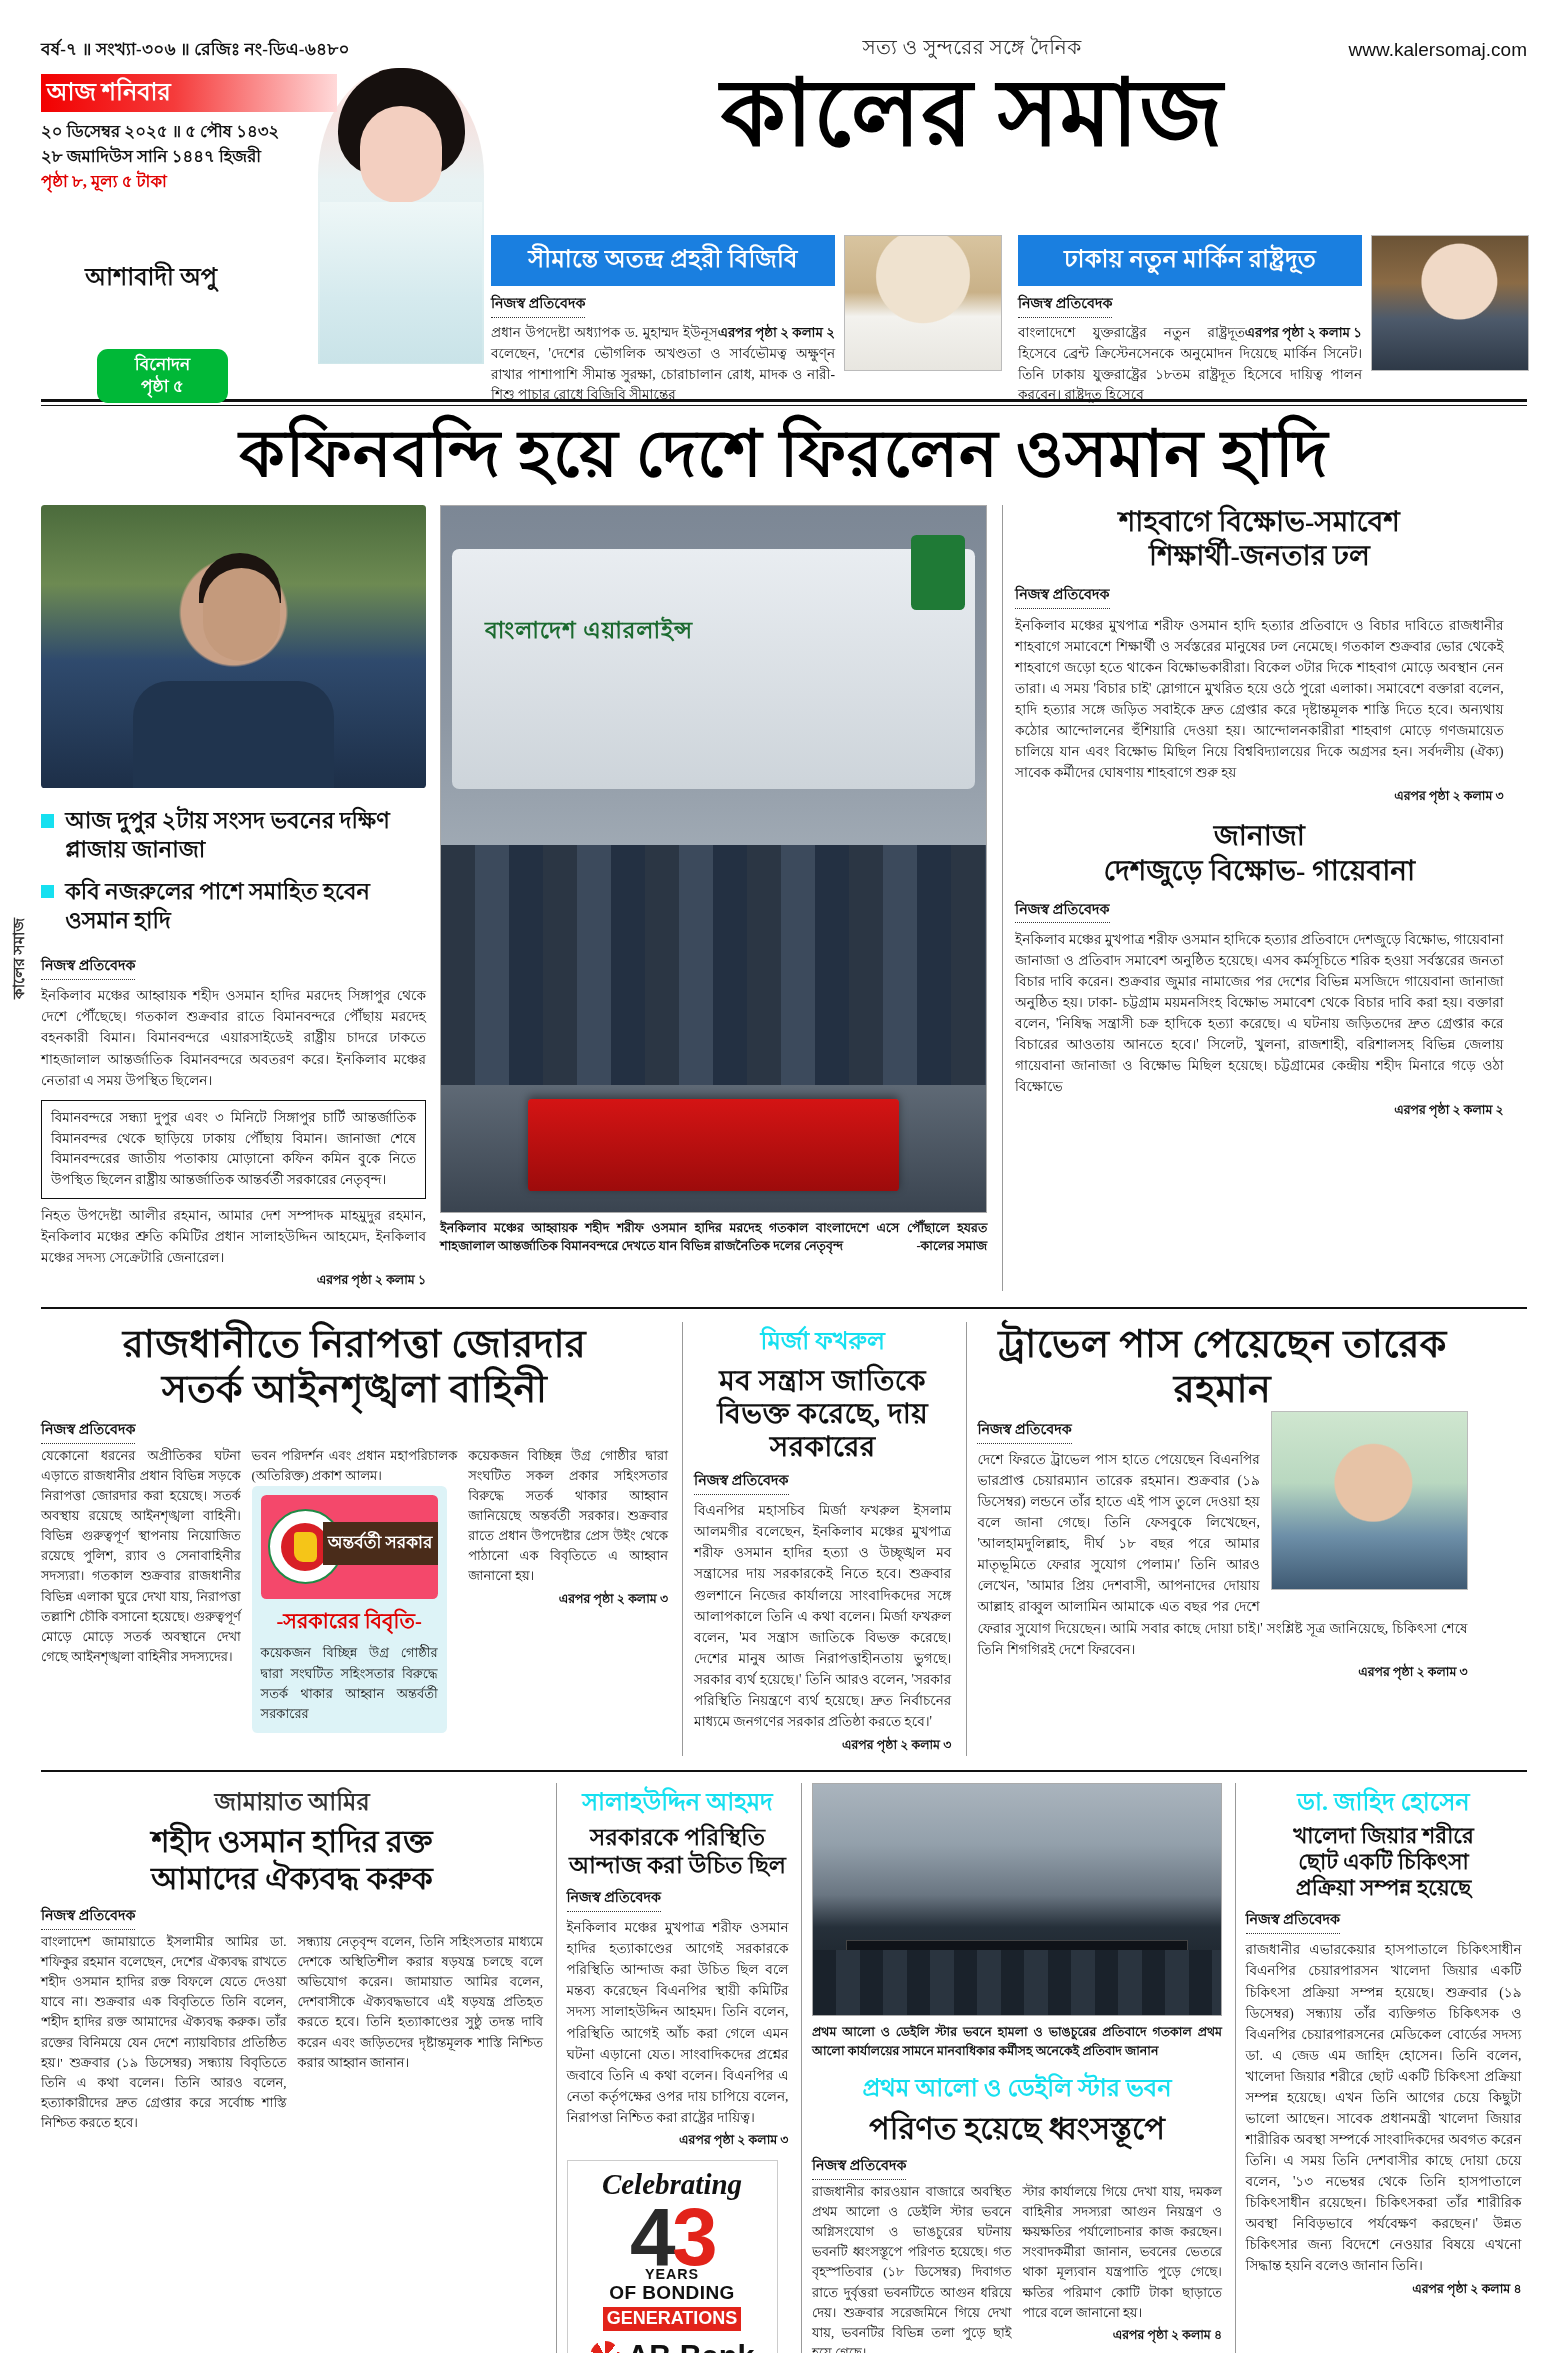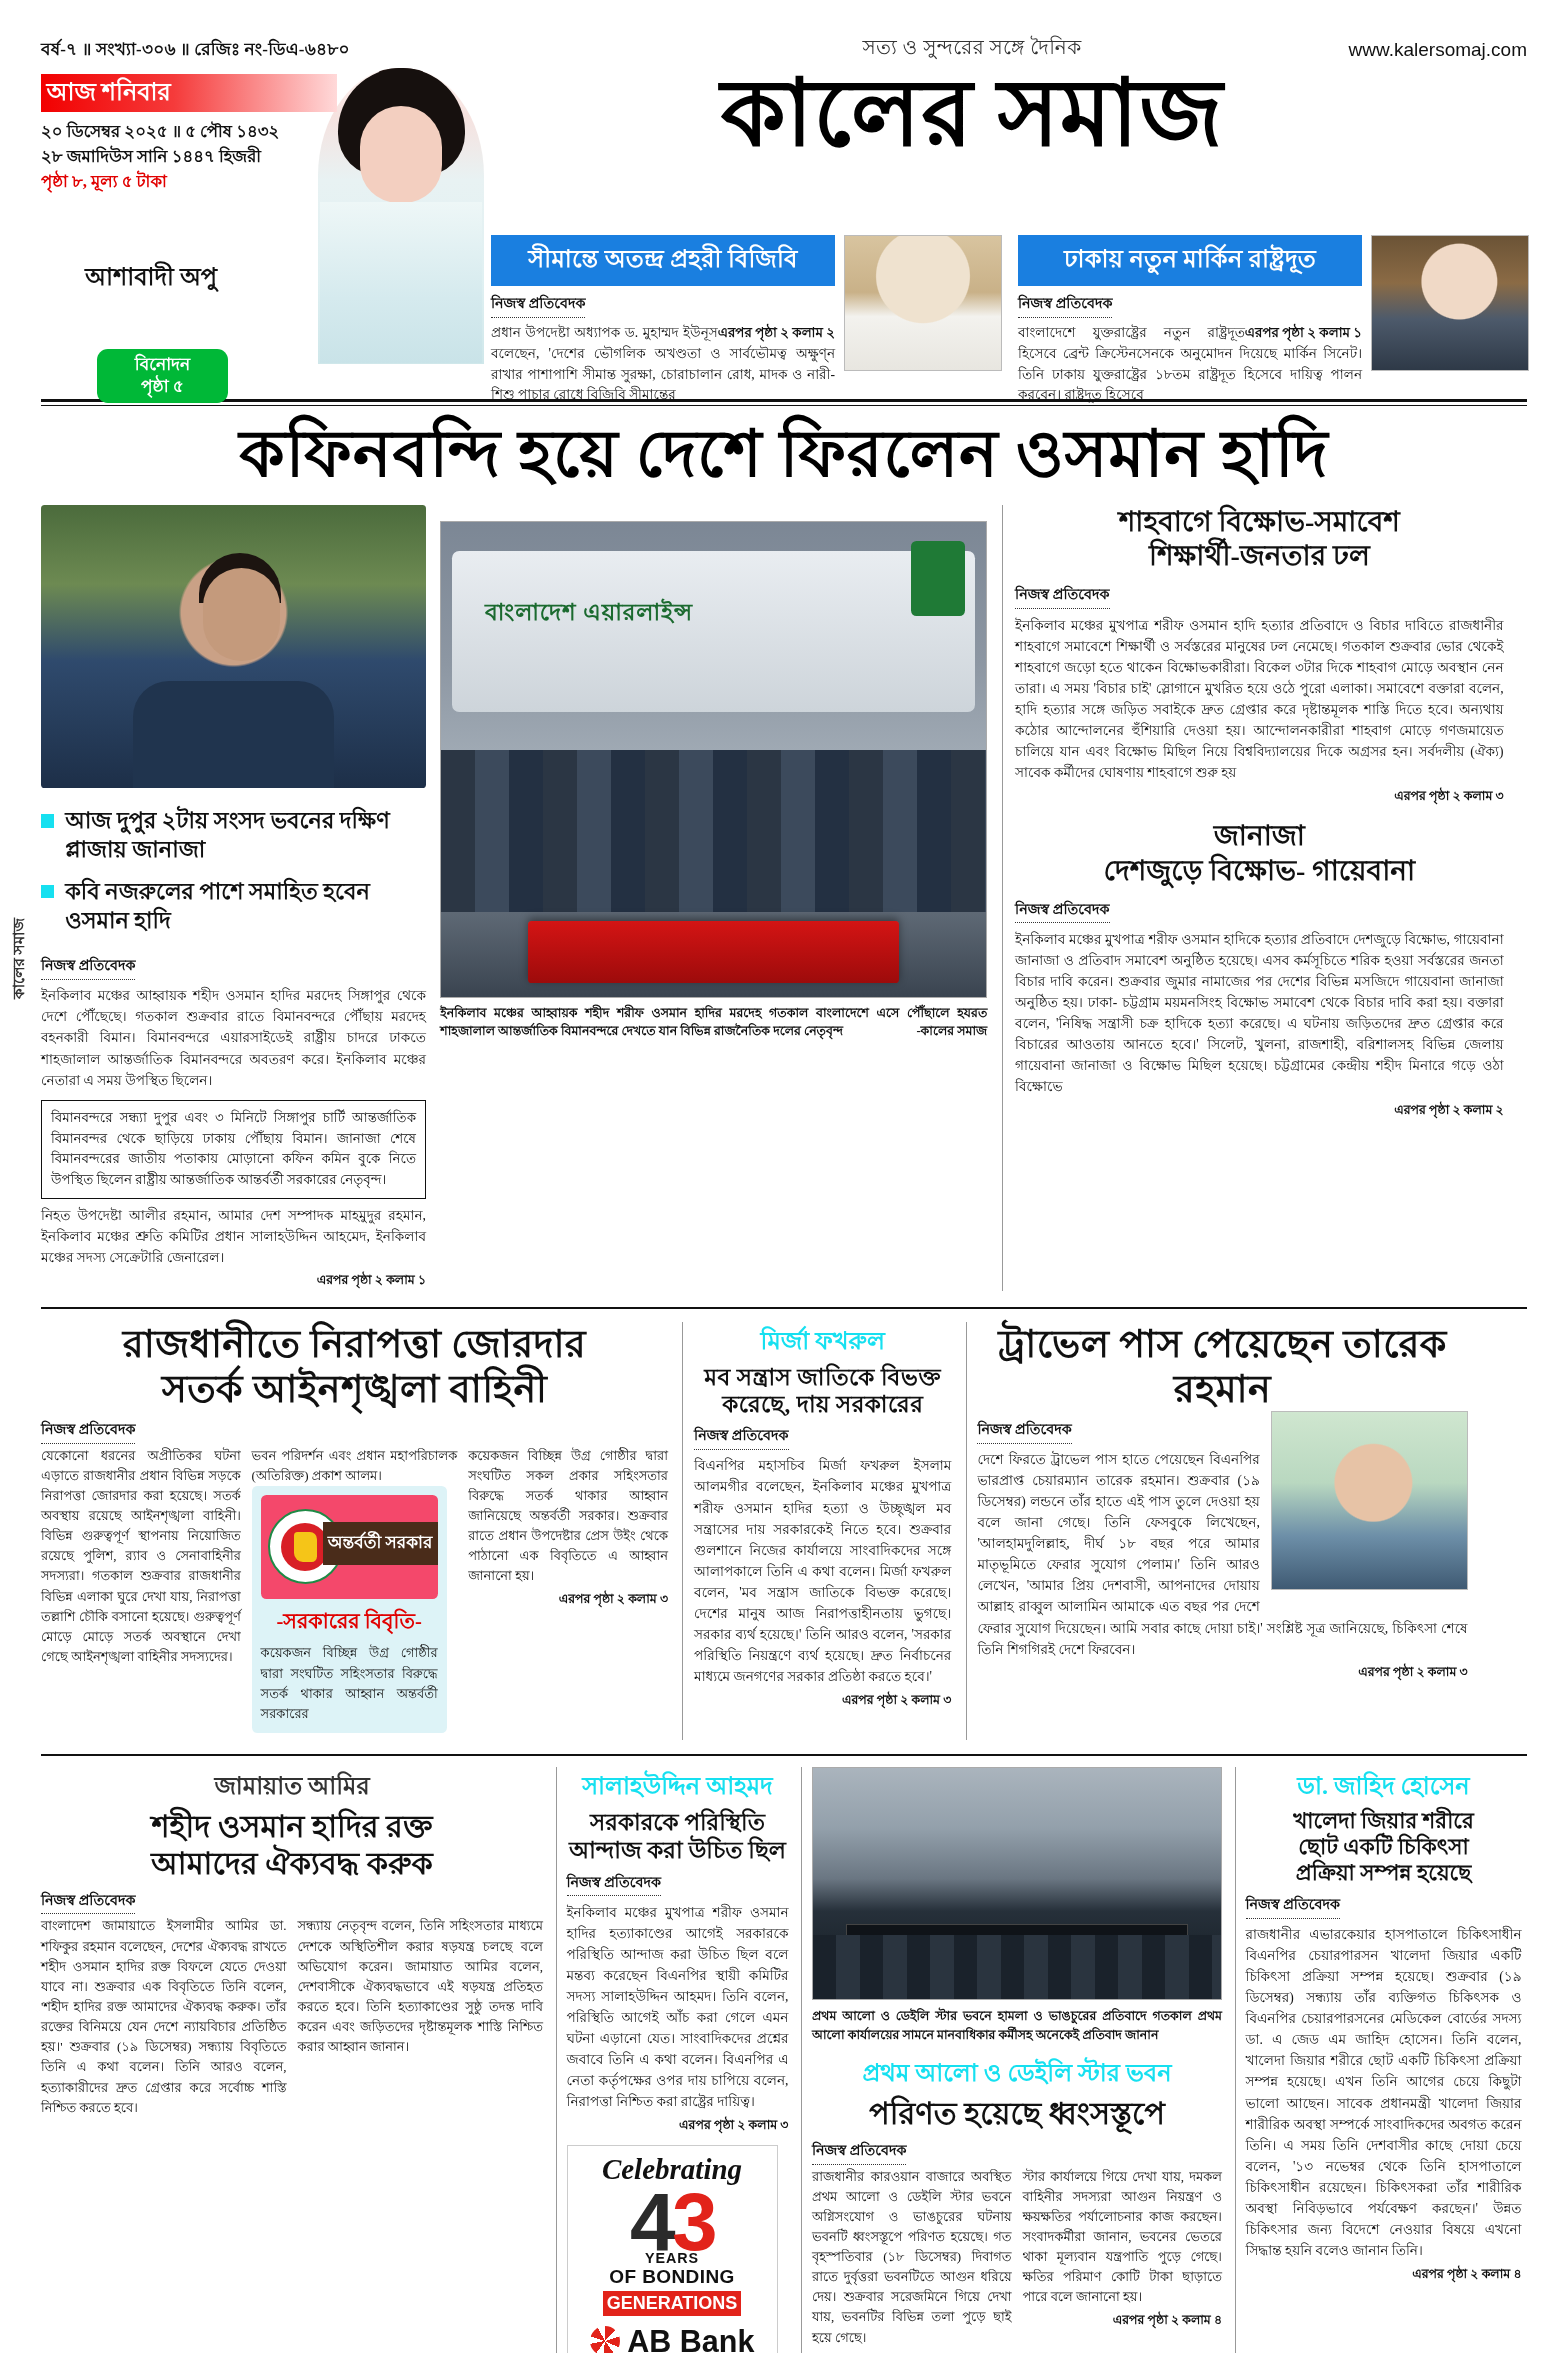--- a/index.html
+++ b/index.html
@@ -265,27 +265,26 @@
     border: 0.9px solid #111;
     padding: 7.2px 9px;
     margin-top: 9px;
     font-size: 13.4px;
     line-height: 1.55;
     text-align: justify;
   }
 
   .main-photo {
     width: 100%;
-    height: 477px;
+    height: 708px;
     background:
       linear-gradient(to bottom, #7c8795 0%, #8d97a3 30%, #a3adb7 52%, #6f7a86 74%, #3a4450 100%);
     position: relative;
     overflow: hidden;
     border: 0.9px solid #aaa;
-    margin-top: 16px;
   }
   .plane-body { position:absolute; left:2%; top:6%; width:96%; height:34%; background: linear-gradient(to bottom,#e9edf1,#cdd4da); border-radius:7.2px; }
   .plane-text { position:absolute; left:8%; top:15%; font-size:23px; font-weight:700; color:#1b6a2f; letter-spacing:0.9px; }
   .plane-tail { position:absolute; right:4%; top:4%; width:54px; height:75px; background:#1f7a36; border-radius:5.4px; }
   .crowd { position:absolute; left:0; bottom:18%; width:100%; height:34%;
     background: repeating-linear-gradient(to right, #2b3644 0 34px, #3c4a5c 34px 68px, #233042 68px 102px); }
   .coffin { position:absolute; left:16%; bottom:3%; width:68%; height:13%; background: linear-gradient(to bottom,#d41414,#9d0b0b); border-radius:3.6px; box-shadow: 0 -2.7px 9px rgba(0,0,0,.4); }
   .caption {
     font-size: 12.5px;
     line-height: 1.5;
@@ -315,21 +314,21 @@
   .t2-b { width: 269px; border-left:0.9px solid #999; padding-left:10.8px; }
   .t2-c { width: 502px; border-left:0.9px solid #999; padding-left:10.8px; }
 
   .t2-head {
     text-align: center;
     font-size: 38px;
     font-weight: 700;
     line-height: 1.18;
     letter-spacing: 0.4px;
   }
-  .t2-head.small { font-size: 23px; }
+  .t2-head.small { font-size: 28px; }
   .kicker {
     text-align: center;
     font-size: 24px;
     font-weight: 700;
     color: #16e0f0;
     margin-bottom: 1.8px;
   }
   .kicker.dark { color: #333; }
 
   .cols3 { display: flex; gap: 10.8px; margin-top: 2px; }

